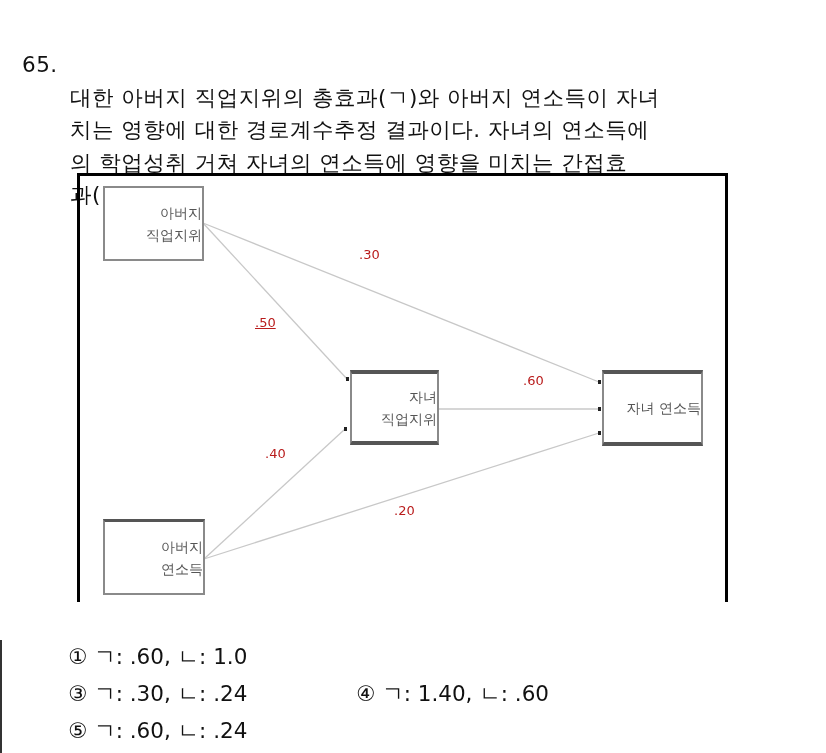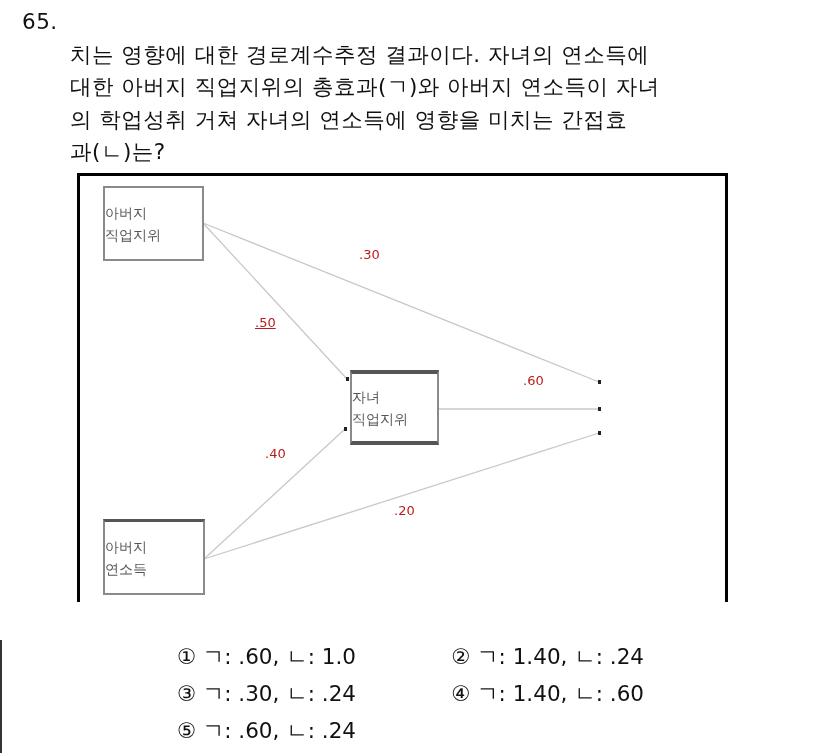--- a/index.html
+++ b/index.html
@@ -1,44 +1,44 @@
 <!DOCTYPE html>
 <html><head>
   <meta charset="utf-8">
   <style>
     html, body { margin:0; padding:0; background:#ffffff; }
     body { width:826px; height:753px; position:relative; overflow:hidden;
            font-family:"DejaVu Sans","Liberation Sans",sans-serif; color:#111; }
     .question { position:absolute; left:22px; top:6px; width:790px; font-size:21.5px; line-height:32.5px; letter-spacing:0.5px; }
     .q-line { white-space:nowrap; }
-    .q-first { display:flex; }
+    .q-first { display:flex;margin-top:43px; }
     .q-num { width:48px; flex:none; }
     .q-indent { padding-left:48px; }
     .diagram { position:absolute; left:77px; top:173px; width:647px; height:428px; }
     .frame { position:absolute; left:0; top:0; width:645px; height:426px; border-top:3px solid #000; border-left:3px solid #000; border-right:3px solid #000; }
     .diagram svg { position:absolute; left:0; top:0; }
     .node { position:absolute; background:#fff; border:2px solid #8a8a8a; box-sizing:border-box;
-            display:flex; flex-direction:column; align-items:flex-start; justify-content:center;
+            display:flex; flex-direction:column; align-items:flex-end; justify-content:center;
             font-size:14px; color:#555; line-height:22px; }
     .node.thick { border-top:4px solid #555; border-bottom:4px solid #555; }
     .coef { position:absolute; font-size:13px; color:#b91c1c; }
     .answers { position:absolute; left:68px; top:638px; font-size:21.5px; line-height:37px; }
-    .ans-row { display:flex; white-space:nowrap;text-align:right; }
+    .ans-row { display:flex; white-space:nowrap; }
     .ans { width:288px; }
     .left-bar { position:absolute; left:0; top:640px; width:2px; height:113px; background:#333; }
   </style>
 </head>
 <body>
 
 <div class="question">
   <div class="q-line q-first">
     <span class="q-num">65.</span>
   </div>
+  <div class="q-line q-indent">대한 아버지 직업지위의 총효과(ㄱ)와 아버지 연소득이 자녀</div>
   <div class="q-line q-indent">치는 영향에 대한 경로계수추정 결과이다. 자녀의 연소득에</div>
-  <div class="q-line q-indent">대한 아버지 직업지위의 총효과(ㄱ)와 아버지 연소득이 자녀</div>
   <div class="q-line q-indent">의 학업성취 거쳐 자녀의 연소득에 영향을 미치는 간접효</div>
   <div class="q-line q-indent">과(ㄴ)는?</div>
 </div>
 
 <div class="diagram">
   <div class="frame"></div>
   <svg width="647" height="428">
     <g stroke="#c8c8c8" stroke-width="1.3" fill="none">
       <line x1="126" y1="50" x2="522" y2="209"></line>
       <line x1="126" y1="50" x2="270" y2="206"></line>
@@ -56,43 +56,42 @@
   </svg>
 
   <div class="node" style="left:26px;top:13px;width:101px;height:75px;">
     <span>아버지</span>
     <span>직업지위</span>
   </div>
   <div class="node thick" style="left:273px;top:197px;width:89px;height:75px;">
     <span>자녀</span>
     <span>직업지위</span>
   </div>
+  <div class="node thick" style="left:525px;top:197px;width:101px;height:76px;">
+    <span>자녀 연소득</span>
+  </div>
   <div class="node" style="left:26px;top:346px;width:102px;height:76px;border-top:3px solid #555;">
     <span>아버지</span>
     <span>연소득</span>
   </div>
 
   <span class="coef" style="left:282px;top:74px;">.30</span>
   <span class="coef" style="left:178px;top:142px;text-decoration:underline;">.50</span>
   <span class="coef" style="left:446px;top:200px;">.60</span>
   <span class="coef" style="left:188px;top:273px;">.40</span>
   <span class="coef" style="left:317px;top:330px;">.20</span>
 </div>
 
 <div class="left-bar"></div>
 
 <div class="answers">
   <div class="ans-row">
     <div class="ans">
       <span>①</span>
       <span>ㄱ: .60, ㄴ: 1.0</span>
-    </div>
-    <div class="ans">
-      <span>②</span>
-      <span>ㄱ: 1.40, ㄴ: .24</span>
     </div>
   </div>
   <div class="ans-row">
     <div class="ans">
       <span>③</span>
       <span>ㄱ: .30, ㄴ: .24</span>
     </div>
     <div class="ans">
       <span>④</span>
       <span>ㄱ: 1.40, ㄴ: .60</span>

